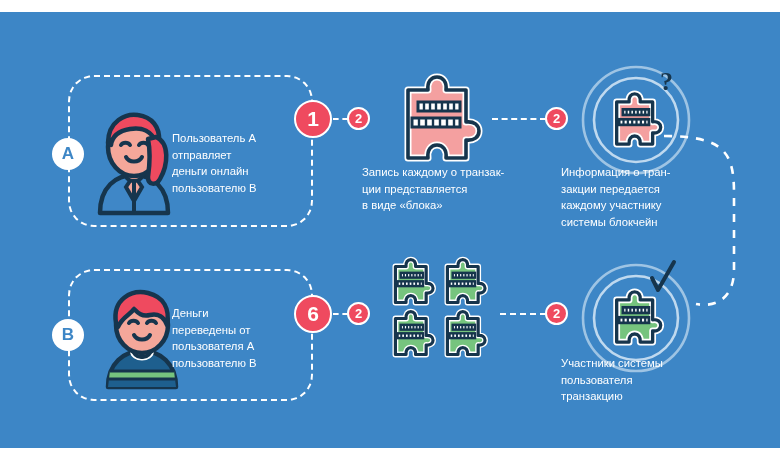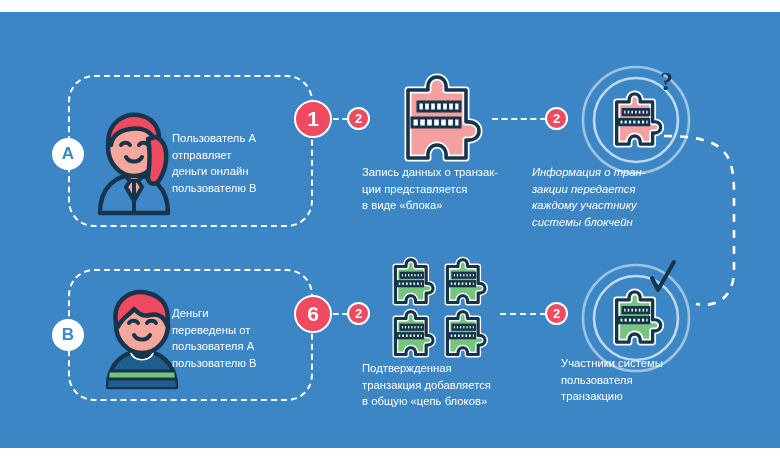--- a/index.html
+++ b/index.html
@@ -84,21 +84,21 @@
           <line x1="25" y1="44" x2="25" y2="53"></line>
             <line x1="32" y1="44" x2="32" y2="53"></line>
           <line x1="39" y1="44" x2="39" y2="53"></line>
             <line x1="46" y1="44" x2="46" y2="53"></line>
           <line x1="53" y1="44" x2="53" y2="53"></line>
             <line x1="60" y1="44" x2="60" y2="53"></line>
         </g>
       </svg>
     </div>
 
-    <div class="caption" style="left:362px;top:152px;width:190px;">Запись данных о транзак-
+    <div class="caption" style="left:362px;top:152px;width:190px;">Запись каждому о транзак-
 ции представляется
 в виде «блока»</div>
 
     <div class="dashline" style="left:492px;top:106px;width:54px;"></div>
 
     <div class="badge small" style="left:545px;top:95px;">
       <span>2</span>
     </div>
 
     <div class="icon" style="left:578px;top:50px;">
@@ -124,21 +124,21 @@
             <line x1="39" y1="44" x2="39" y2="53"></line>
               <line x1="46" y1="44" x2="46" y2="53"></line>
             <line x1="53" y1="44" x2="53" y2="53"></line>
               <line x1="60" y1="44" x2="60" y2="53"></line>
           </g>
         </g>
         <text x="82" y="28" font-family="Liberation Serif, serif" font-size="26" font-weight="bold" fill="#16354d">?</text>
       </svg>
     </div>
 
-    <div class="caption" style="left:532px;top:152px;width:150px;font-style:italic;">Информация о тран-
+    <div class="caption" style="left:561px;top:152px;width:150px;">Информация о тран-
 закции передается
 каждому участнику
 системы блокчейн</div>
 
     <svg class="icon" style="left:640px;top:120px;" width="140" height="190" viewBox="0 0 140 190">
       <path d="M24 4 C86 4 94 22 94 62 L94 138 C94 166 76 176 56 172" fill="none" stroke="#ffffff" stroke-width="2.6" stroke-dasharray="8 8" stroke-linecap="butt"></path>
     </svg>
 
     <div class="dashbox" style="left:68px;top:257px;width:245px;height:132px;"></div>
 
@@ -203,23 +203,20 @@
                 <line x1="60" y1="44" x2="60" y2="53"></line>
             </g>
           </g>
         </g>
         <use href="#gp" x="52" y="0"></use>
         <use href="#gp" x="0" y="52"></use>
         <use href="#gp" x="52" y="52"></use>
       </svg>
     </div>
 
-    <div class="caption" style="left:362px;top:348px;width:200px;">Подтвержденная
-транзакция добавляется
-в общую «цепь блоков»</div>
 
     <div class="dashline" style="left:500px;top:301px;width:46px;"></div>
 
     <div class="badge small" style="left:545px;top:290px;">
       <span>2</span>
     </div>
 
     <div class="icon" style="left:578px;top:248px;">
       <svg width="120" height="120" viewBox="0 0 120 120">
         <circle cx="58" cy="58" r="53" fill="none" stroke="#9ec4e4" stroke-width="2.6"></circle>

